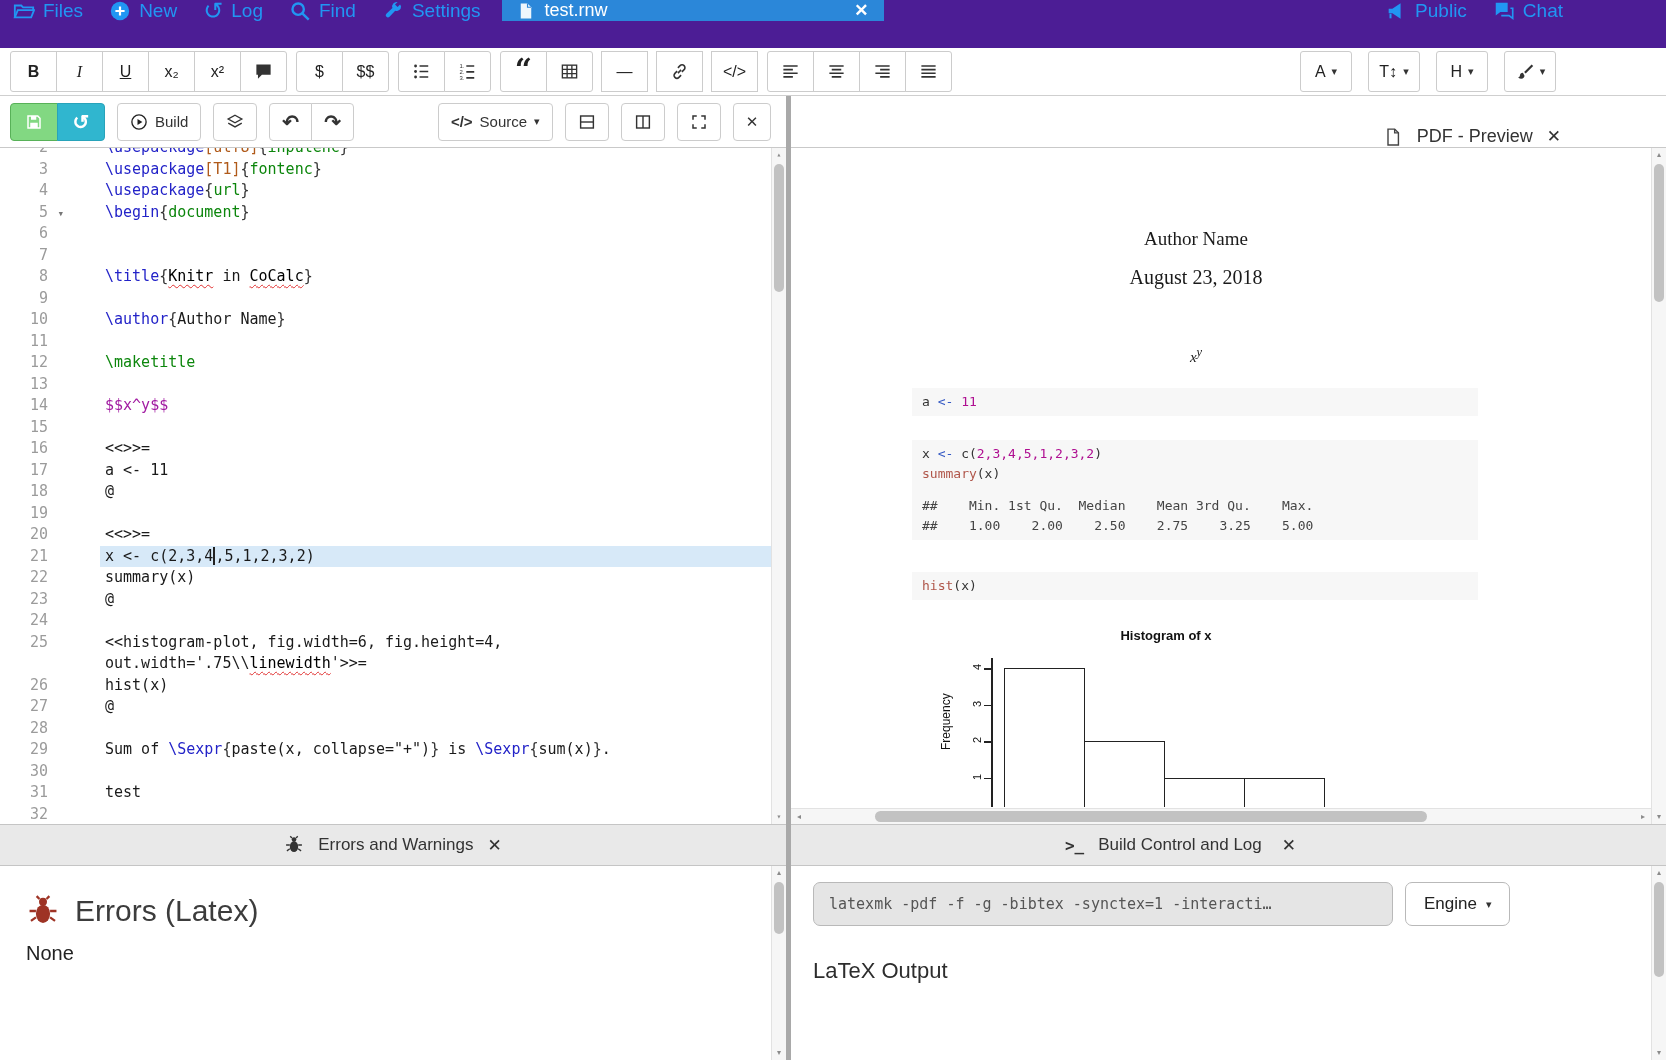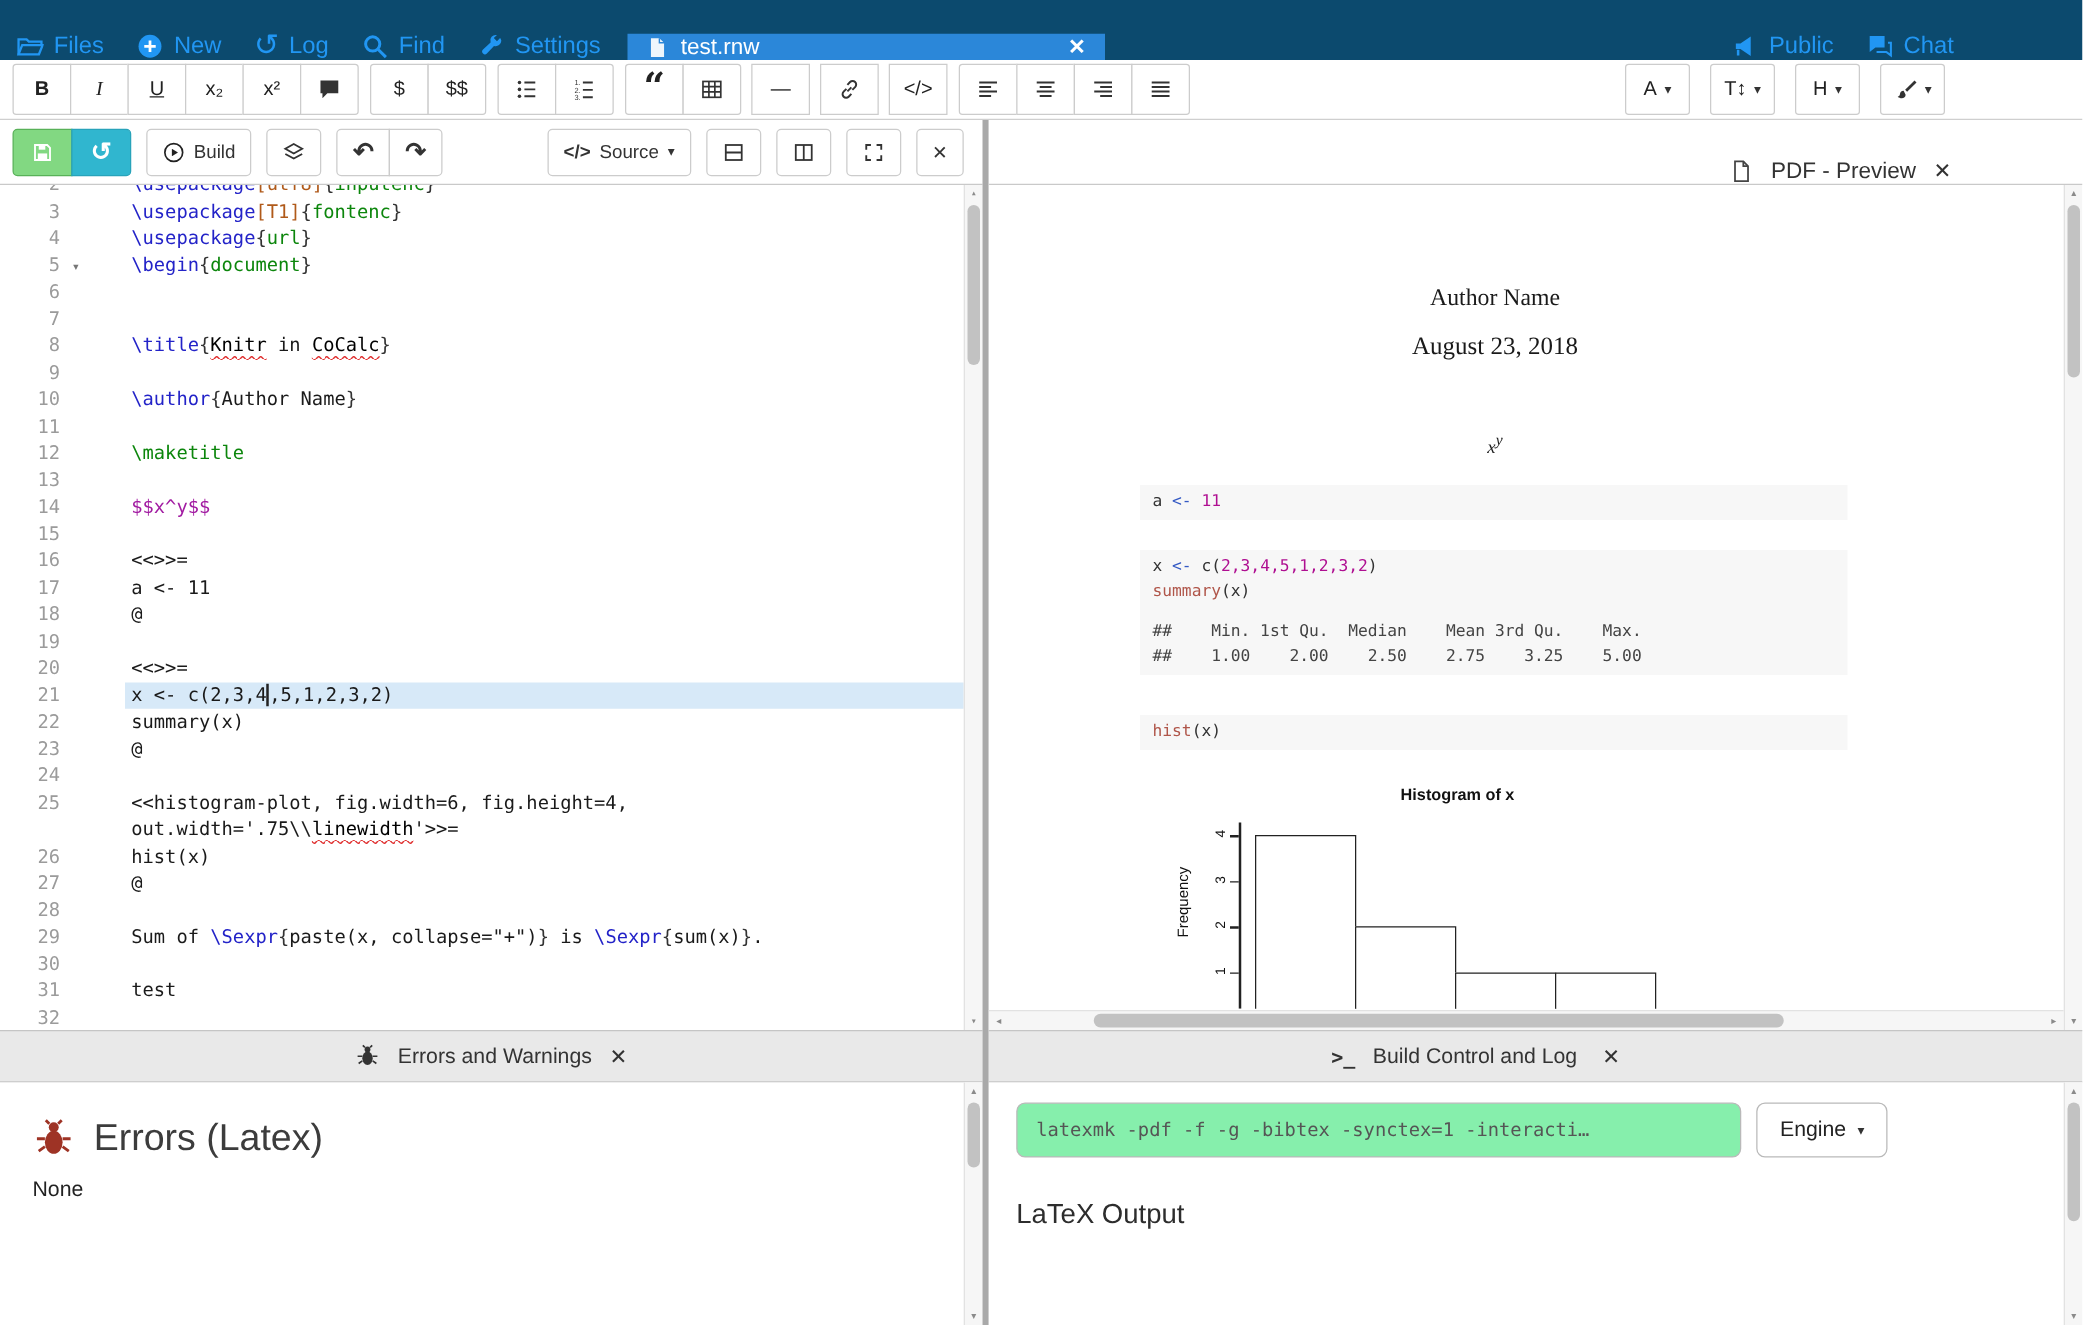--- a/index.html
+++ b/index.html
@@ -1,20 +1,20 @@
 <!DOCTYPE html>
 <html><head>
 <meta charset="utf-8">
 <style>
 *{margin:0;padding:0;box-sizing:border-box}
 html,body{width:1666px;height:1060px;overflow:hidden;background:#fff;font-family:"Liberation Sans",sans-serif;color:#222}
 .app{position:relative;width:1666px;height:1060px}
 
 
-.topbar{position:absolute;left:0;top:0;width:1666px;height:48px;background:#0c4a6e;display:flex;align-items:flex-end}
+.topbar{position:absolute;left:0;top:0;width:1666px;height:48px;background:#4c1d95;display:flex;align-items:flex-start}
 .tb-item{display:flex;align-items:center;gap:8px;color:#2196f3;font-size:19px;padding:0 13px;cursor:pointer}
 .tb-item svg{width:22px;height:22px;flex:none}
 .tb-glyph{font-size:24px;line-height:22px}
 .active-tab{margin-left:8px;width:382px;background:#2b87d9;color:#fff;display:flex;align-items:center;gap:10px;padding:0 15px;font-size:18px}
 .active-tab .tab-close{margin-left:auto;font-size:17px;font-weight:bold;cursor:pointer}
 .topbar-right{margin-left:auto;display:flex;align-items:center;margin-right:90px}
 
 
 .formatbar{position:absolute;left:0;top:48px;width:1666px;height:48px;background:#fff;border-bottom:1px solid #cfcfcf;display:flex;align-items:center;padding:0 10px;gap:9px}
 .btn-group{display:flex}
@@ -69,21 +69,21 @@
 
 .panel-header{height:42px;background:#e9e9e9;border-top:1px solid #c5c5c5;border-bottom:1px solid #c5c5c5;display:flex;align-items:center;justify-content:center;gap:14px;padding:0 18px;font-size:17px;color:#333}
 .panel-header svg{width:20px;height:20px}
 .ph-close{font-size:17px;cursor:pointer}
 .term-glyph{font-family:"DejaVu Sans Mono",monospace;font-weight:bold;font-size:16px}
 
 
 .errors-content{position:relative;height:194px;background:#fff;padding:28px 26px}
 .errors-title{display:flex;align-items:center;gap:15px;font-size:30px;color:#3c3c3c}
 .errors-title svg{width:34px;height:34px;color:#9e3325}
-.errors-none{margin-top:14px;font-size:17px;color:#222}
+.errors-none{margin-top:14px;font-size:20px;color:#222}
 
 
 .preview-header{height:52px;border-bottom:1px solid #c9c9c9;display:flex;align-items:flex-end;justify-content:flex-end;gap:14px;padding:0 105px 0 14px;font-size:18px;color:#333;background:#fff}
 .preview-header svg{width:20px;height:20px}
 
 
 .pdf-view{position:relative;height:676px;background:#fff;overflow:hidden}
 .pdf-page{position:absolute;left:0;top:0;width:810px;height:660px;font-family:"Liberation Serif",serif;color:#1a1a1a}
 .pdf-title{position:absolute;top:28px;left:0;width:100%;text-align:center;font-size:27px}
 .pdf-author{position:absolute;top:80px;left:0;width:100%;text-align:center;font-size:19px}
@@ -98,21 +98,21 @@
 .ylab{position:absolute;left:148px;top:602px;transform:rotate(-90deg);transform-origin:0 0;font-family:"Liberation Sans",sans-serif;font-size:12px;color:#111}
 .chart-area{position:absolute;left:180px;top:500px;width:390px;height:159px;overflow:hidden}
 .yaxis{position:absolute;left:20px;top:10px;bottom:0;width:1.5px;background:#222}
 .ytick{position:absolute;left:13px;width:7px;height:1.5px;background:#222}
 .yticklab{position:absolute;left:-1px;width:14px;text-align:center;font-family:"Liberation Sans",sans-serif;font-size:11px;color:#111;transform:rotate(-90deg)}
 .bar{position:absolute;background:#fff;border:1.5px solid #222}
 
 
 .build-content{position:relative;height:194px;background:#fff;padding:16px 22px}
 .cmd-row{display:flex;gap:12px}
-.cmd-input{width:580px;height:44px;border:1px solid #b9b9b9;border-radius:7px;padding:18px 15px;font-family:"DejaVu Sans Mono",monospace;font-size:15px;color:#555;background:#86efac}
+.cmd-input{width:580px;height:44px;border:1px solid #b9b9b9;border-radius:7px;padding:18px 15px;font-family:"DejaVu Sans Mono",monospace;font-size:15px;color:#555;background:#e5e5e5}
 .engine-btn{height:44px;border:1px solid #b9b9b9;border-radius:7px;background:#fff;padding:0 18px;font-size:17px;color:#222;display:flex;align-items:center;gap:9px;cursor:pointer}
 .latex-output-title{margin-top:32px;font-size:22px;font-weight:500;color:#2d2d2d}
 svg{display:block}
 </style>
 </head>
 <body>
 
 <div class="app">
 
   <header class="topbar">

